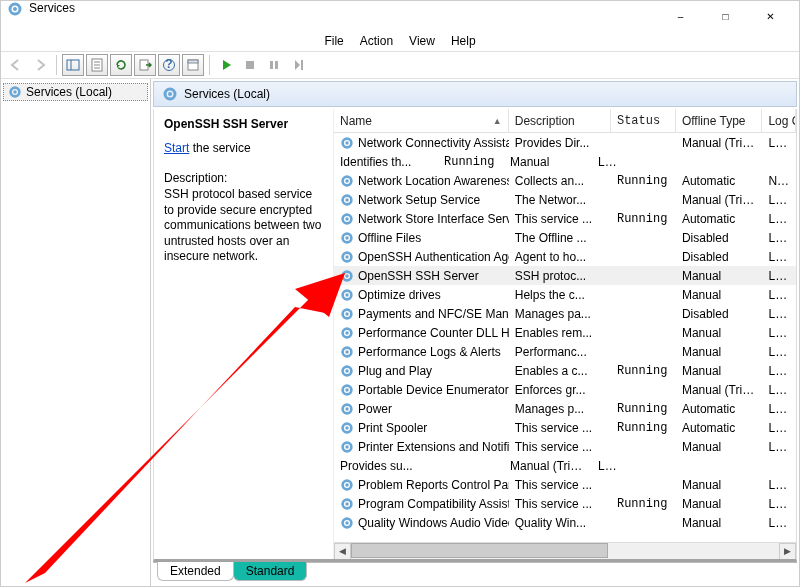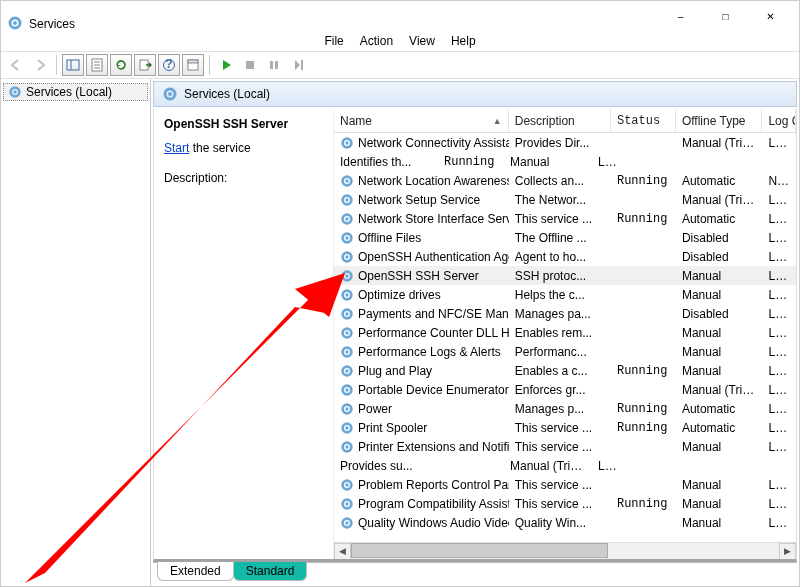--- a/index.html
+++ b/index.html
@@ -1,19 +1,19 @@
 <!DOCTYPE html>
 <html><head>
   <meta charset="utf-8">
   <style>
     * { margin: 0; padding: 0; box-sizing: border-box; font-family: "Segoe UI", Tahoma, sans-serif; font-size: 12px; }
     body { width: 800px; height: 587px; background: #fff; display: flex; flex-direction: column; overflow: hidden; border: 1px solid #ccc; position: relative; }
 
     
-    .titlebar { height: 30px; display: flex; align-items: flex-end; padding: 0 6px; background: #fff; }
+    .titlebar { height: 30px; display: flex; align-items: flex-start; padding: 0 6px; background: #fff; }
     .titlebar .app-icon { width: 16px; height: 16px; margin-right: 6px; }
     .titlebar .title { flex: 1; font-size: 12px; }
     .titlebar .win-controls { display: flex; }
     .titlebar .win-btn { width: 45px; height: 30px; display:flex; align-items:center; justify-content:center; font-family: "Segoe UI Symbol", sans-serif; font-size: 10px; cursor: default; }
 
     
     .menubar { height: 20px; display: flex; align-items: center; padding: 0 4px; justify-content: center; }
     .menubar .menu-item { padding: 2px 8px; cursor: default; }
 
     
@@ -193,20 +193,21 @@
       <span class="hdr-title">Services (Local)</span>
     </div>
 
     <div class="detail-row">
       <div class="desc-pane">
         <span class="svc-name">OpenSSH SSH Server</span>
         <div class="start-line">
           <span class="start-link">Start</span><span> the service</span>
         </div>
         <span class="desc-label">Description:</span>
+        <span class="desc-text">SSH protocol based service to provide secure encrypted communications between two untrusted hosts over an insecure network.</span>
       </div>
 
       <div class="list-pane">
         <div class="list-header">
           <div class="col col-name">
               <span>Name</span>
               <span style="margin-left:auto;font-size:9px;color:#666">▲</span>
             </div>
           <div class="col col-desc">Description</div>
           <div class="col col-status">Status</div>

